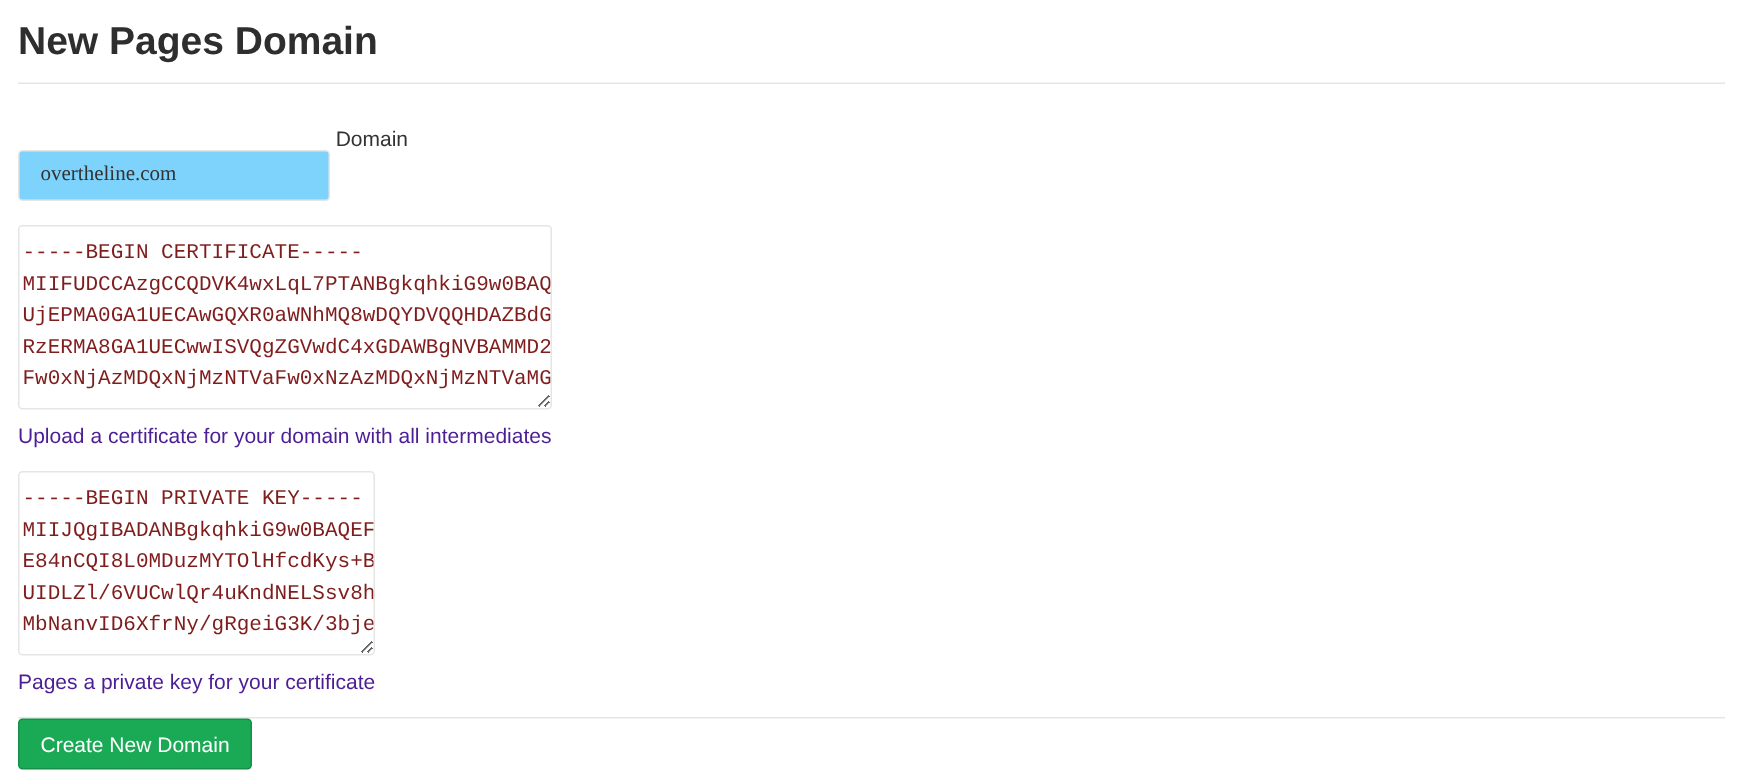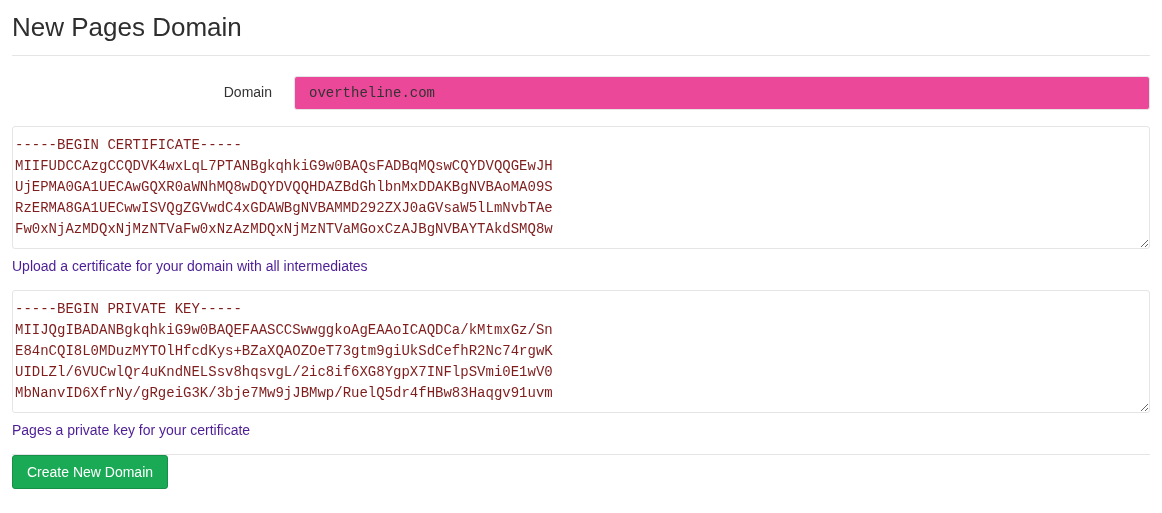--- a/index.html
+++ b/index.html
@@ -11,52 +11,53 @@
       font-family: -apple-system, BlinkMacSystemFont, "Segoe UI", Helvetica, Arial, sans-serif;
       color: #333;
       background: #fff;
       font-size: 14px;
     }
     .container {
       padding: 12px;
     }
     .page-title {
       font-size: 26px;
-      font-weight: 400;
+      font-weight: 700;
       color: #2e2e2e;
       padding-bottom: 12px;
       border-bottom: 1px solid #e5e5e5;
       margin-bottom: 20px;
     }
     .form-group {
       display: flex;
       margin-bottom: 16px;
       align-items: flex-start;
+      flex-direction: column;
     }
     .form-label {
       width: 282px;
       text-align: right;
       padding-right: 22px;
       padding-top: 8px;
       color: #333;
       font-size: 14px;
       flex-shrink: 0;
     }
     .form-control-wrap {
       flex: 1;
     }
     .form-input {
       width: 100%;
       border: 1px solid #e5e5e5;
       border-radius: 3px;
       padding: 8px 14px;
       font-size: 14px;
-      font-family: Liberation Mono, monospace;
+      font-family: Liberation Serif, serif;
       color: #333;
-      background: #ec4899;
+      background: #7dd3fc;
     }
     .form-textarea {
       width: 100%;
       border: 1px solid #e5e5e5;
       border-radius: 3px;
       padding: 8px 2px;
       font-size: 14px;
       font-family: Liberation Mono, monospace;
       color: #7f1d1d;
       background: #fff;

